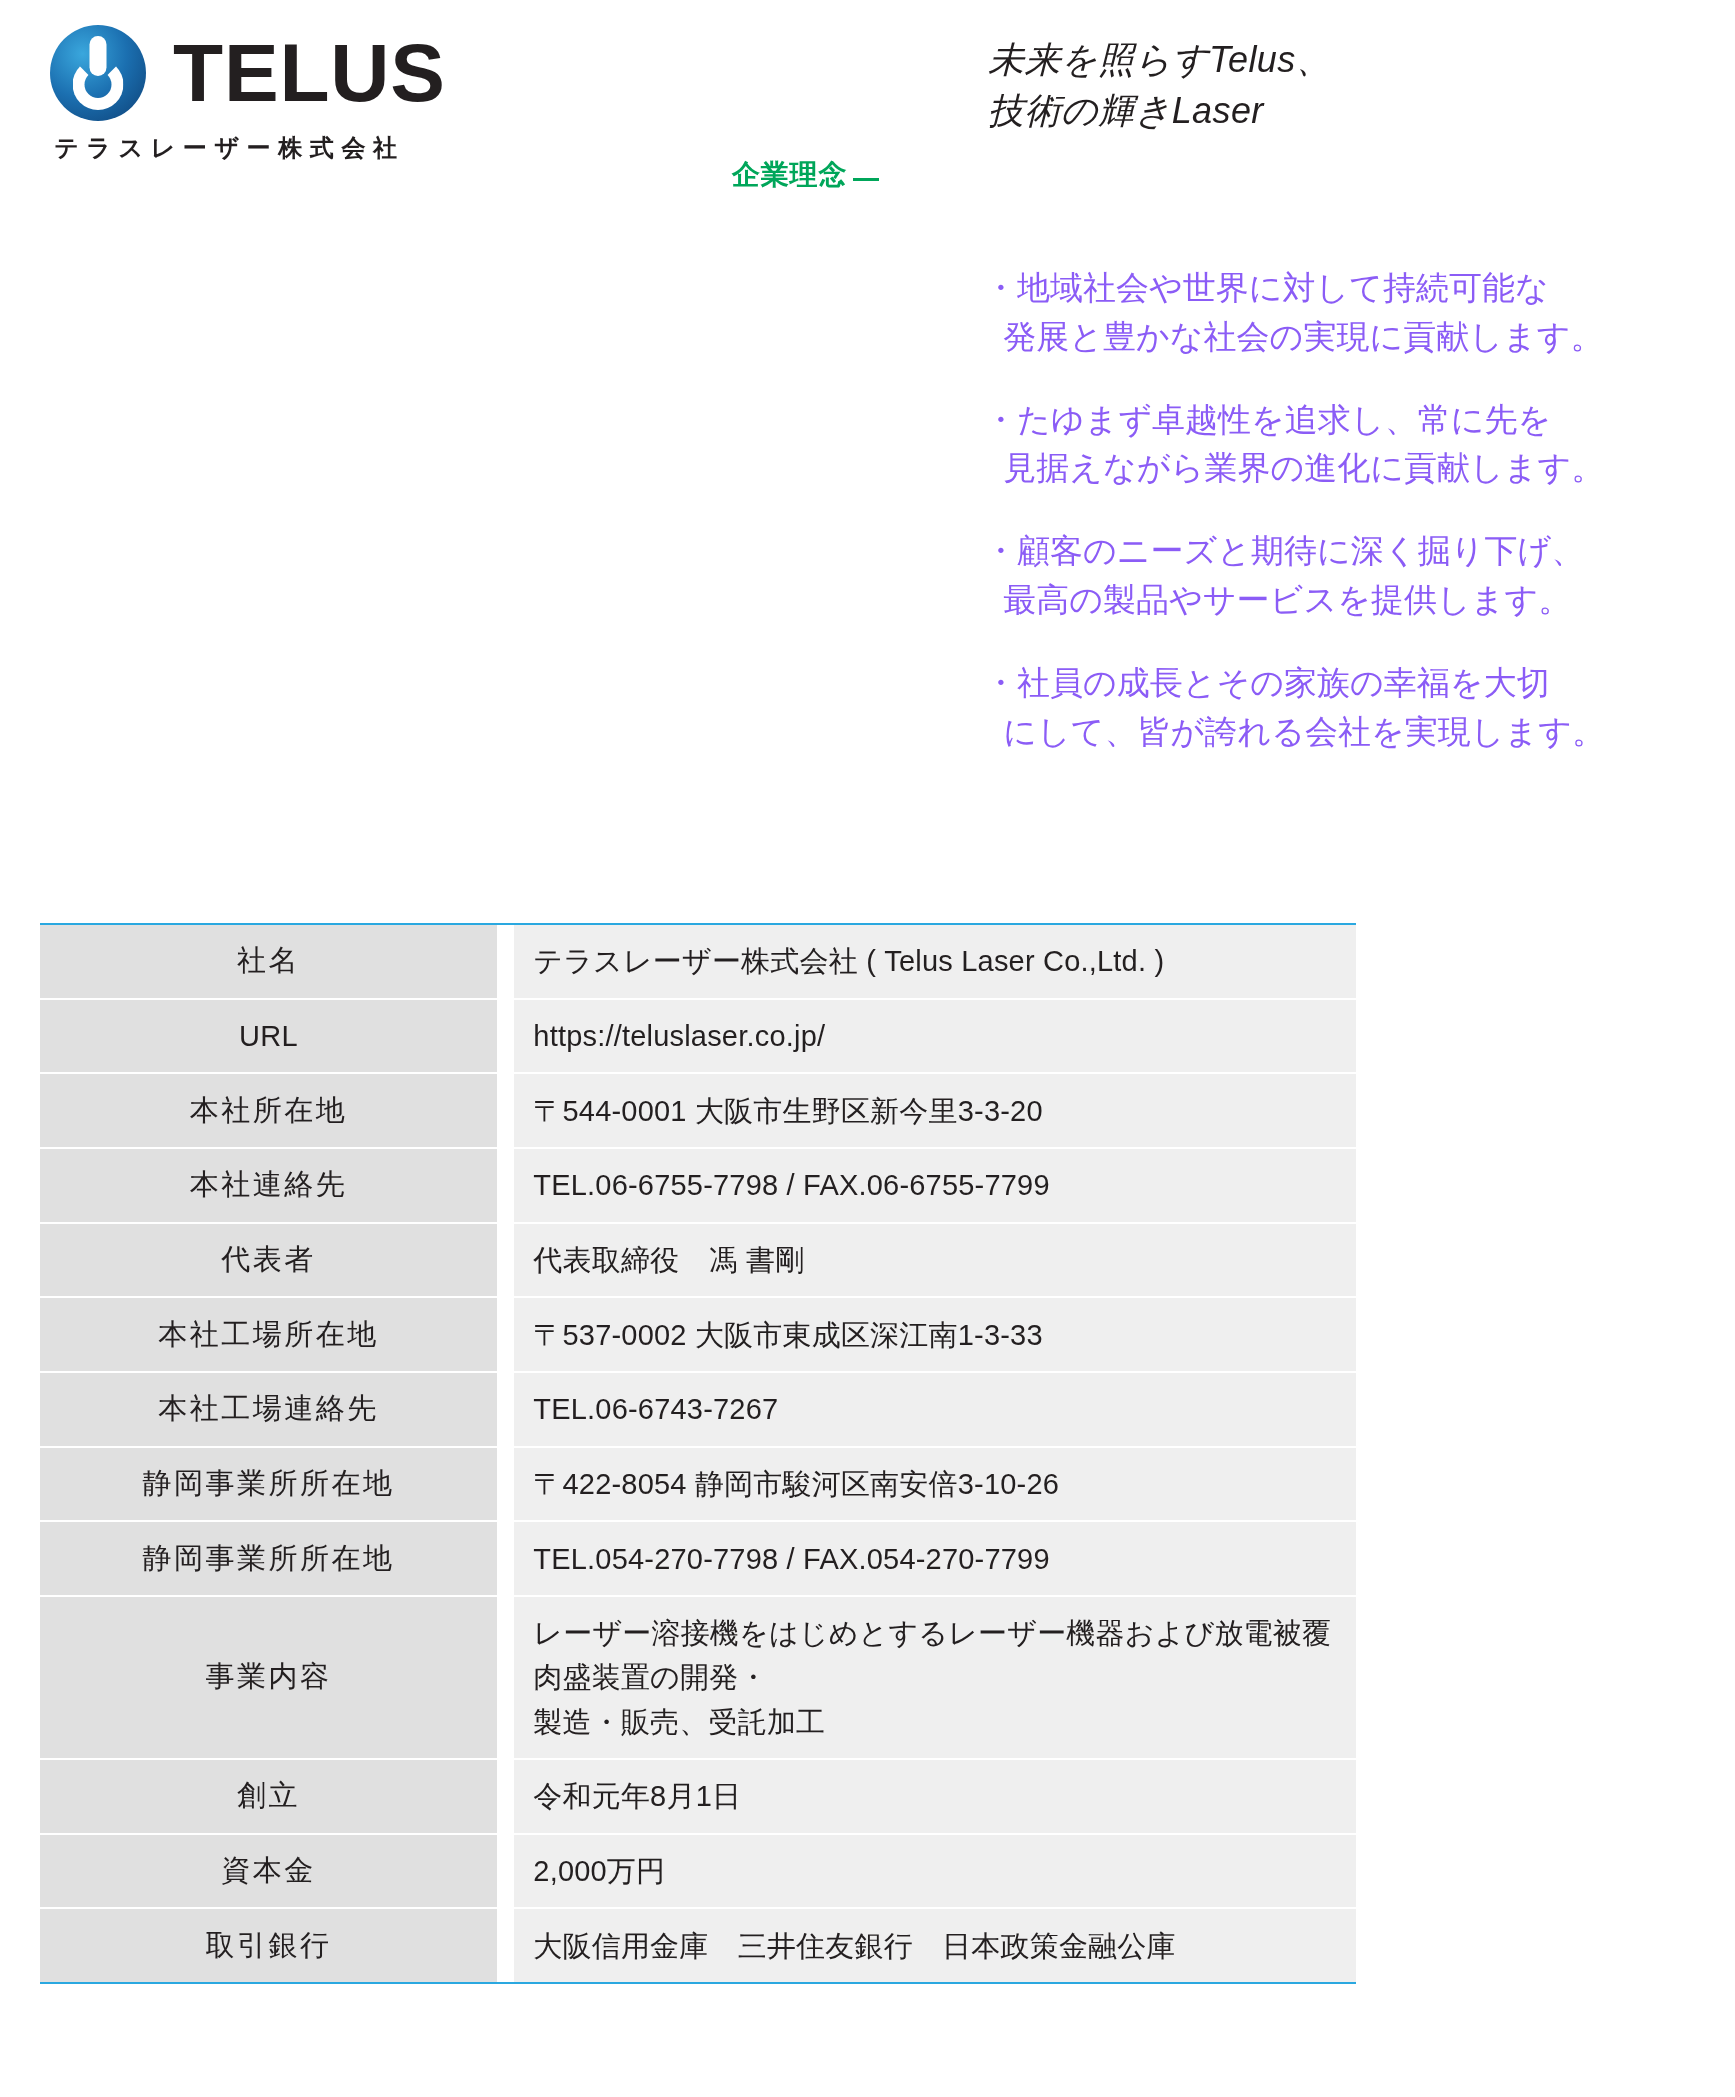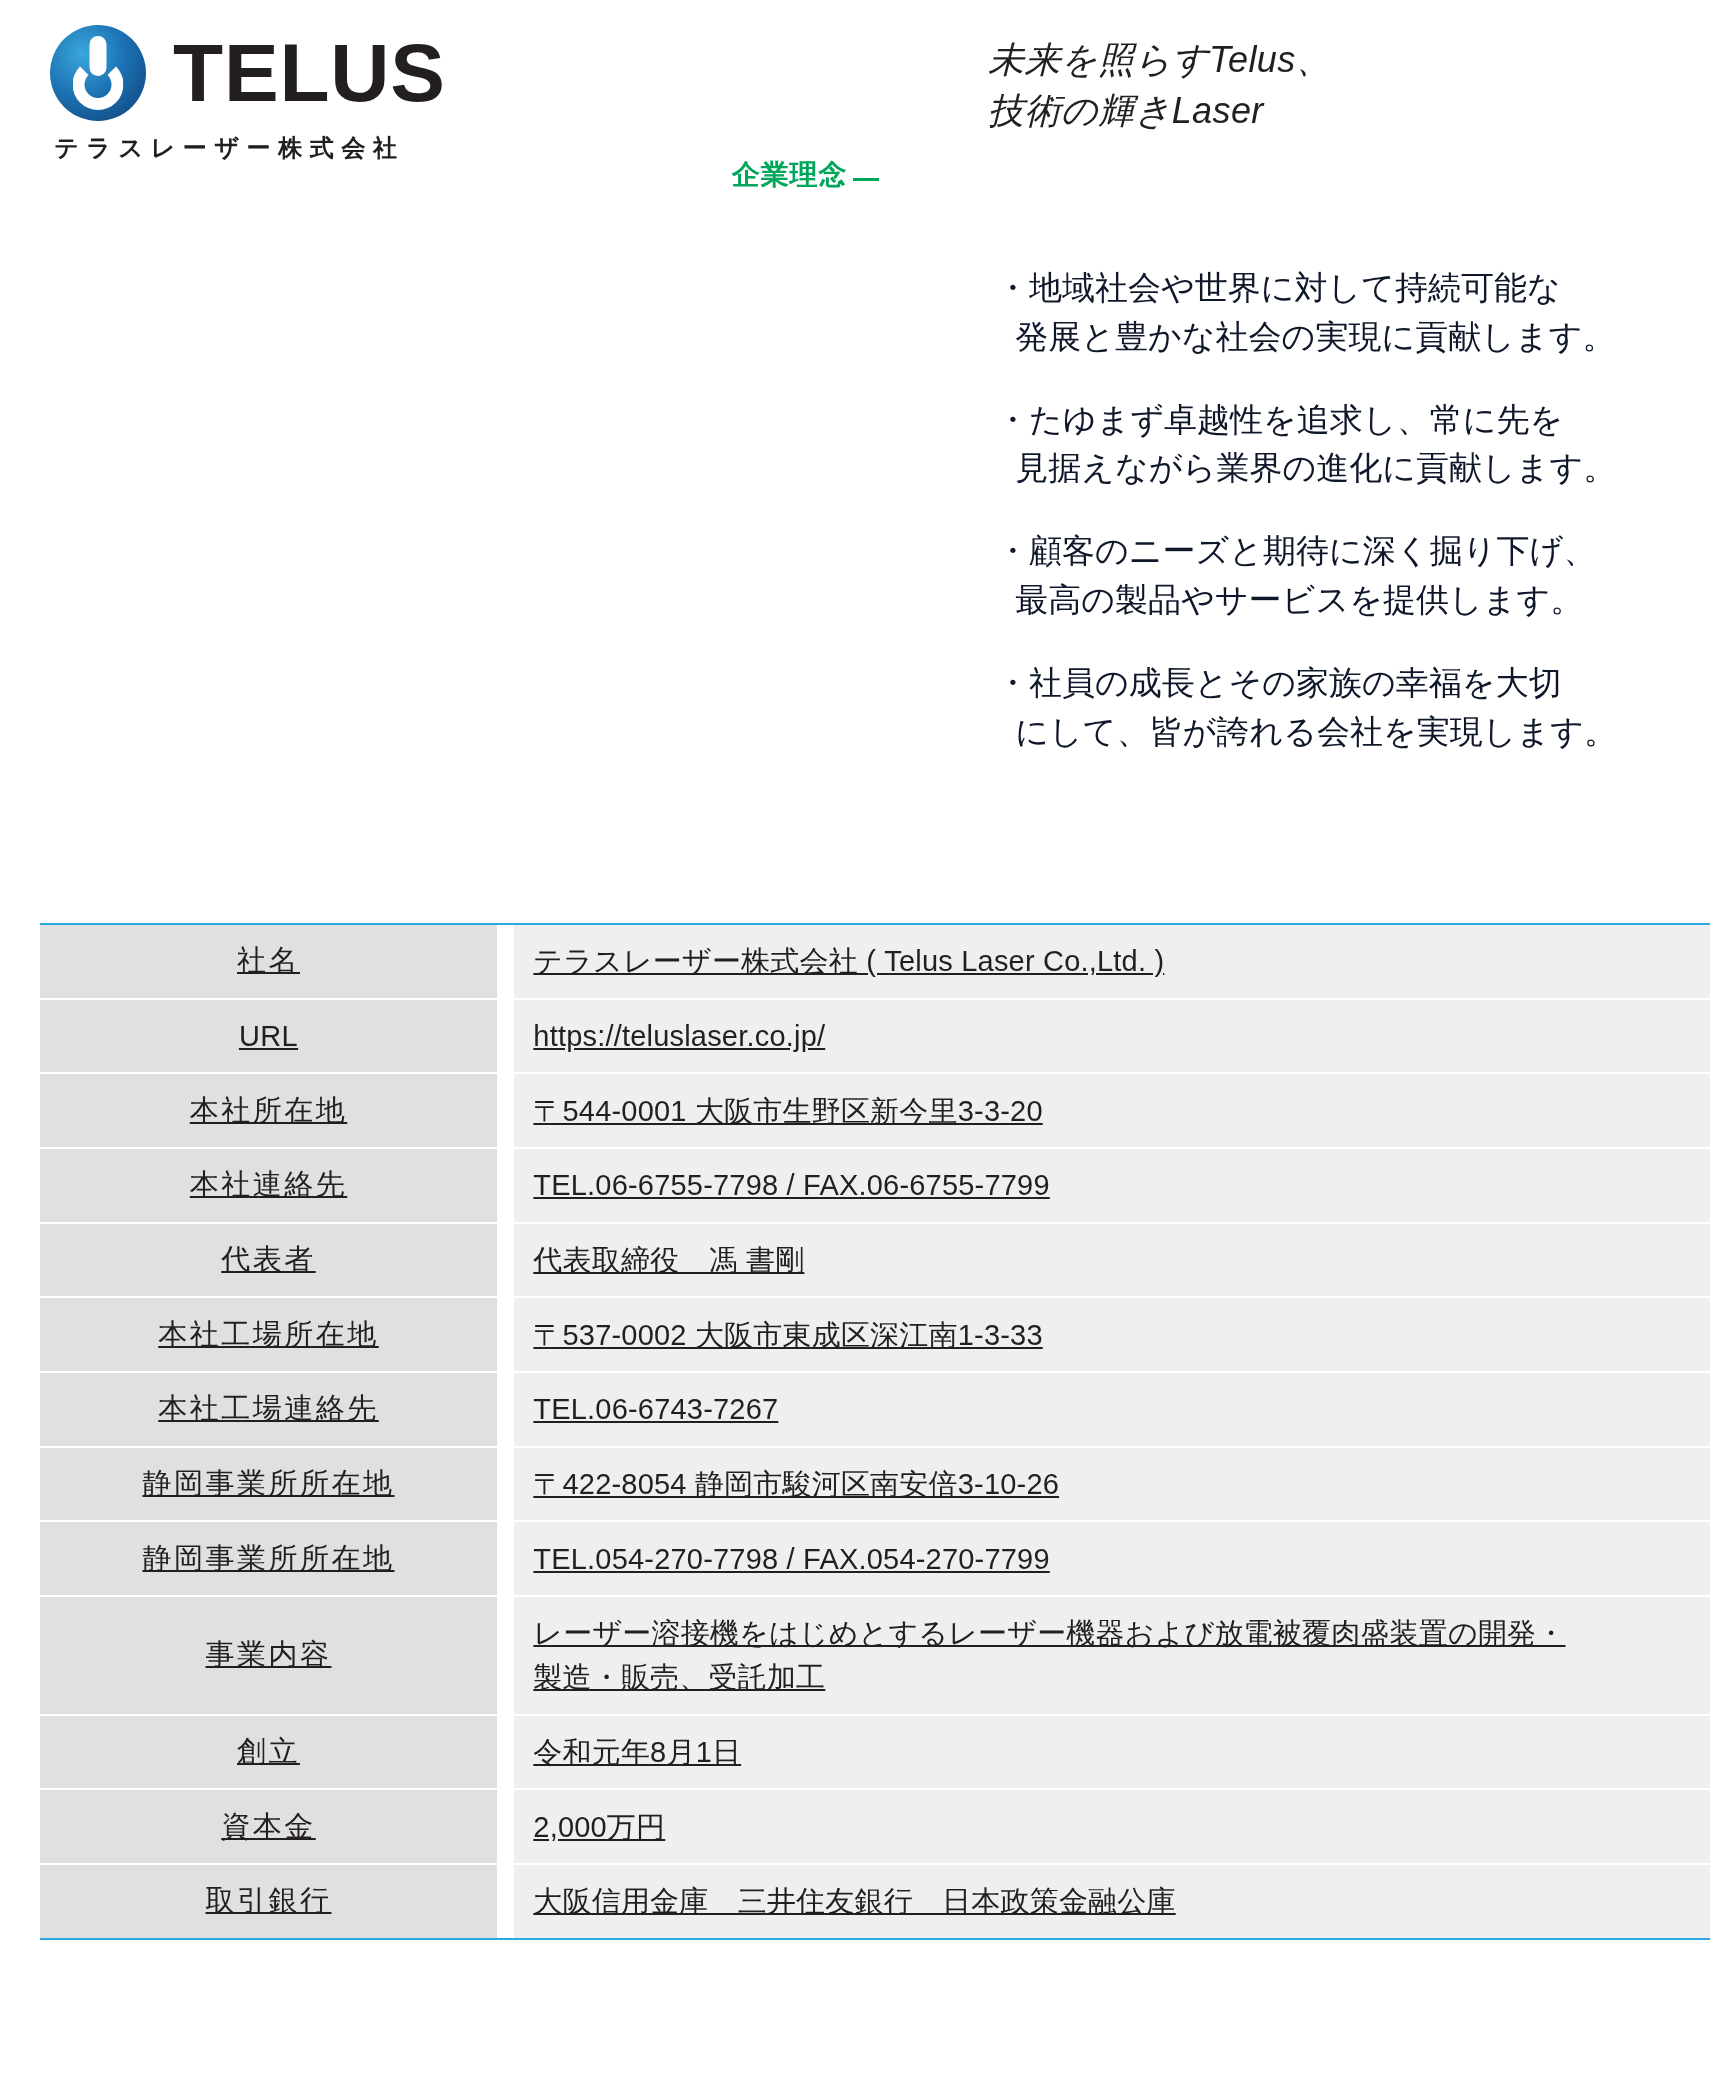--- a/index.html
+++ b/index.html
@@ -124,35 +124,33 @@
   .bullets {
     position: absolute;
     left: 984px;
     top: 264px;
     width: 713px;
   }
   .bullet {
     margin-bottom: 34px;
     font-size: 33px;
     line-height: 1.48;
-    color: #0f172a;
+    color: #8b5cf6;
     white-space: nowrap;
-    margin-left: 12px;
   }
   .bullet .l2 { display: block; padding-left: 19.3px; }
 
   
   .table-wrap {
     position: absolute;
     left: 40px;
     top: 923px;
-    width: 1670px;
+    width: 1316px;
     border-top: 2.1px solid #2aa8e0;
     border-bottom: 2.1px solid #2aa8e0;
-    text-decoration: underline;
   }
   .trow {
     display: flex;
     align-items: stretch;
     border-bottom: 2.1px solid #ffffff;
   }
   .trow:last-child { border-bottom: none; }
   .tkey {
     flex: 0 0 457px;
     background: #e0e0e0;

